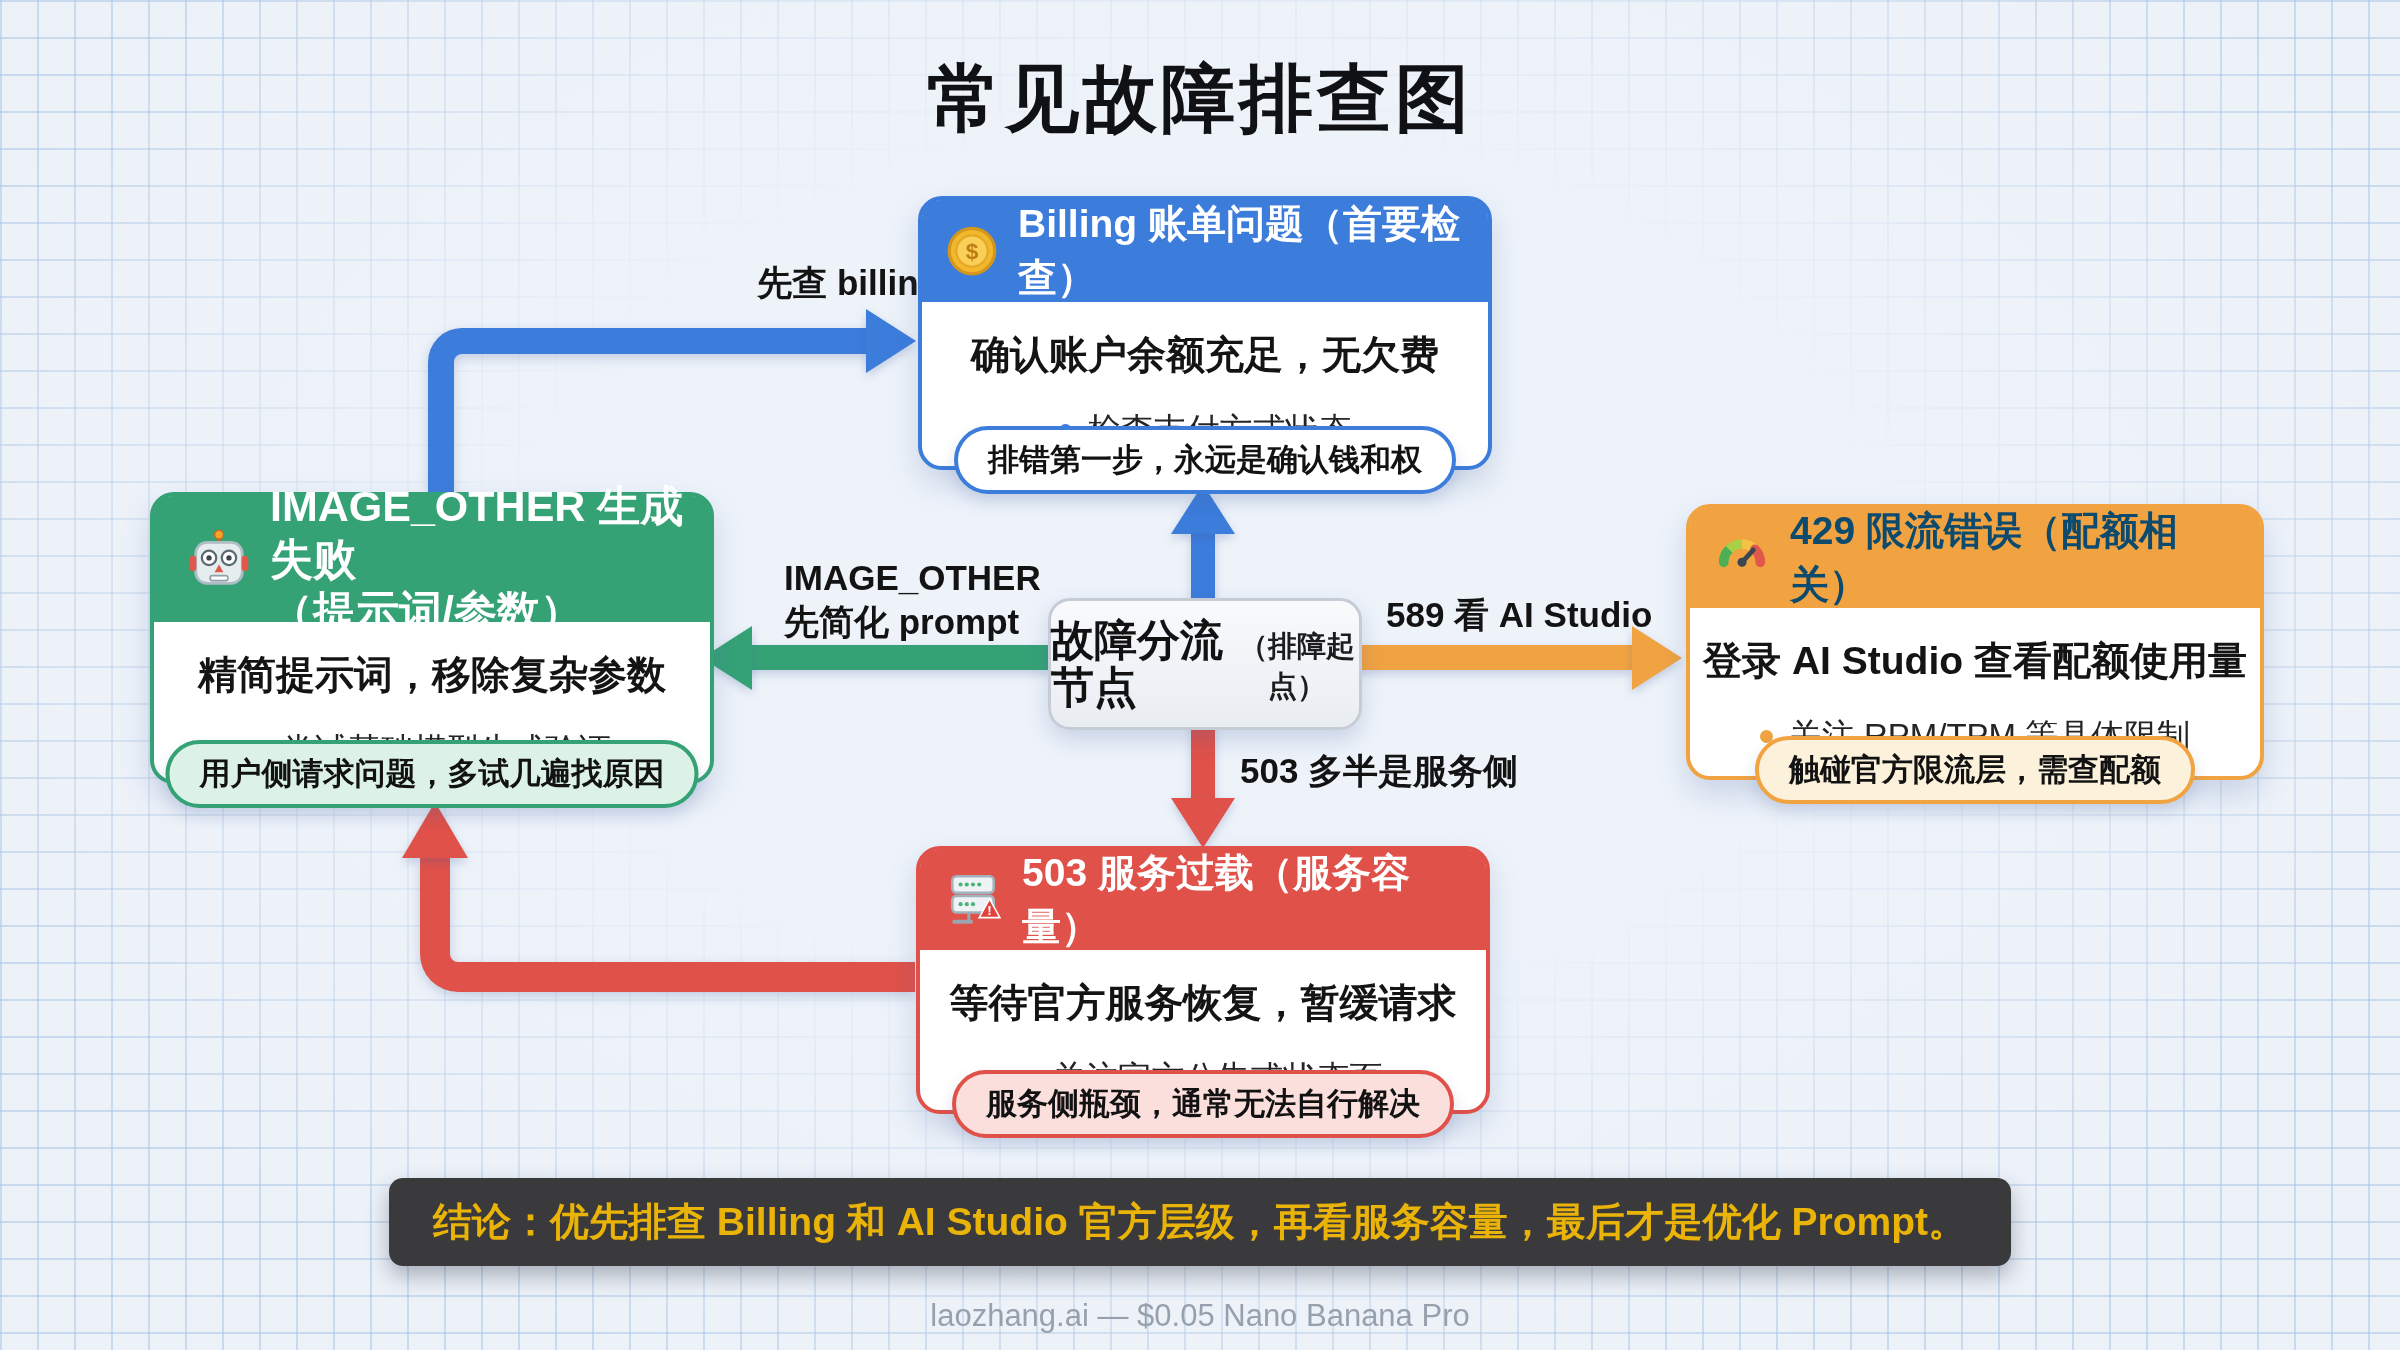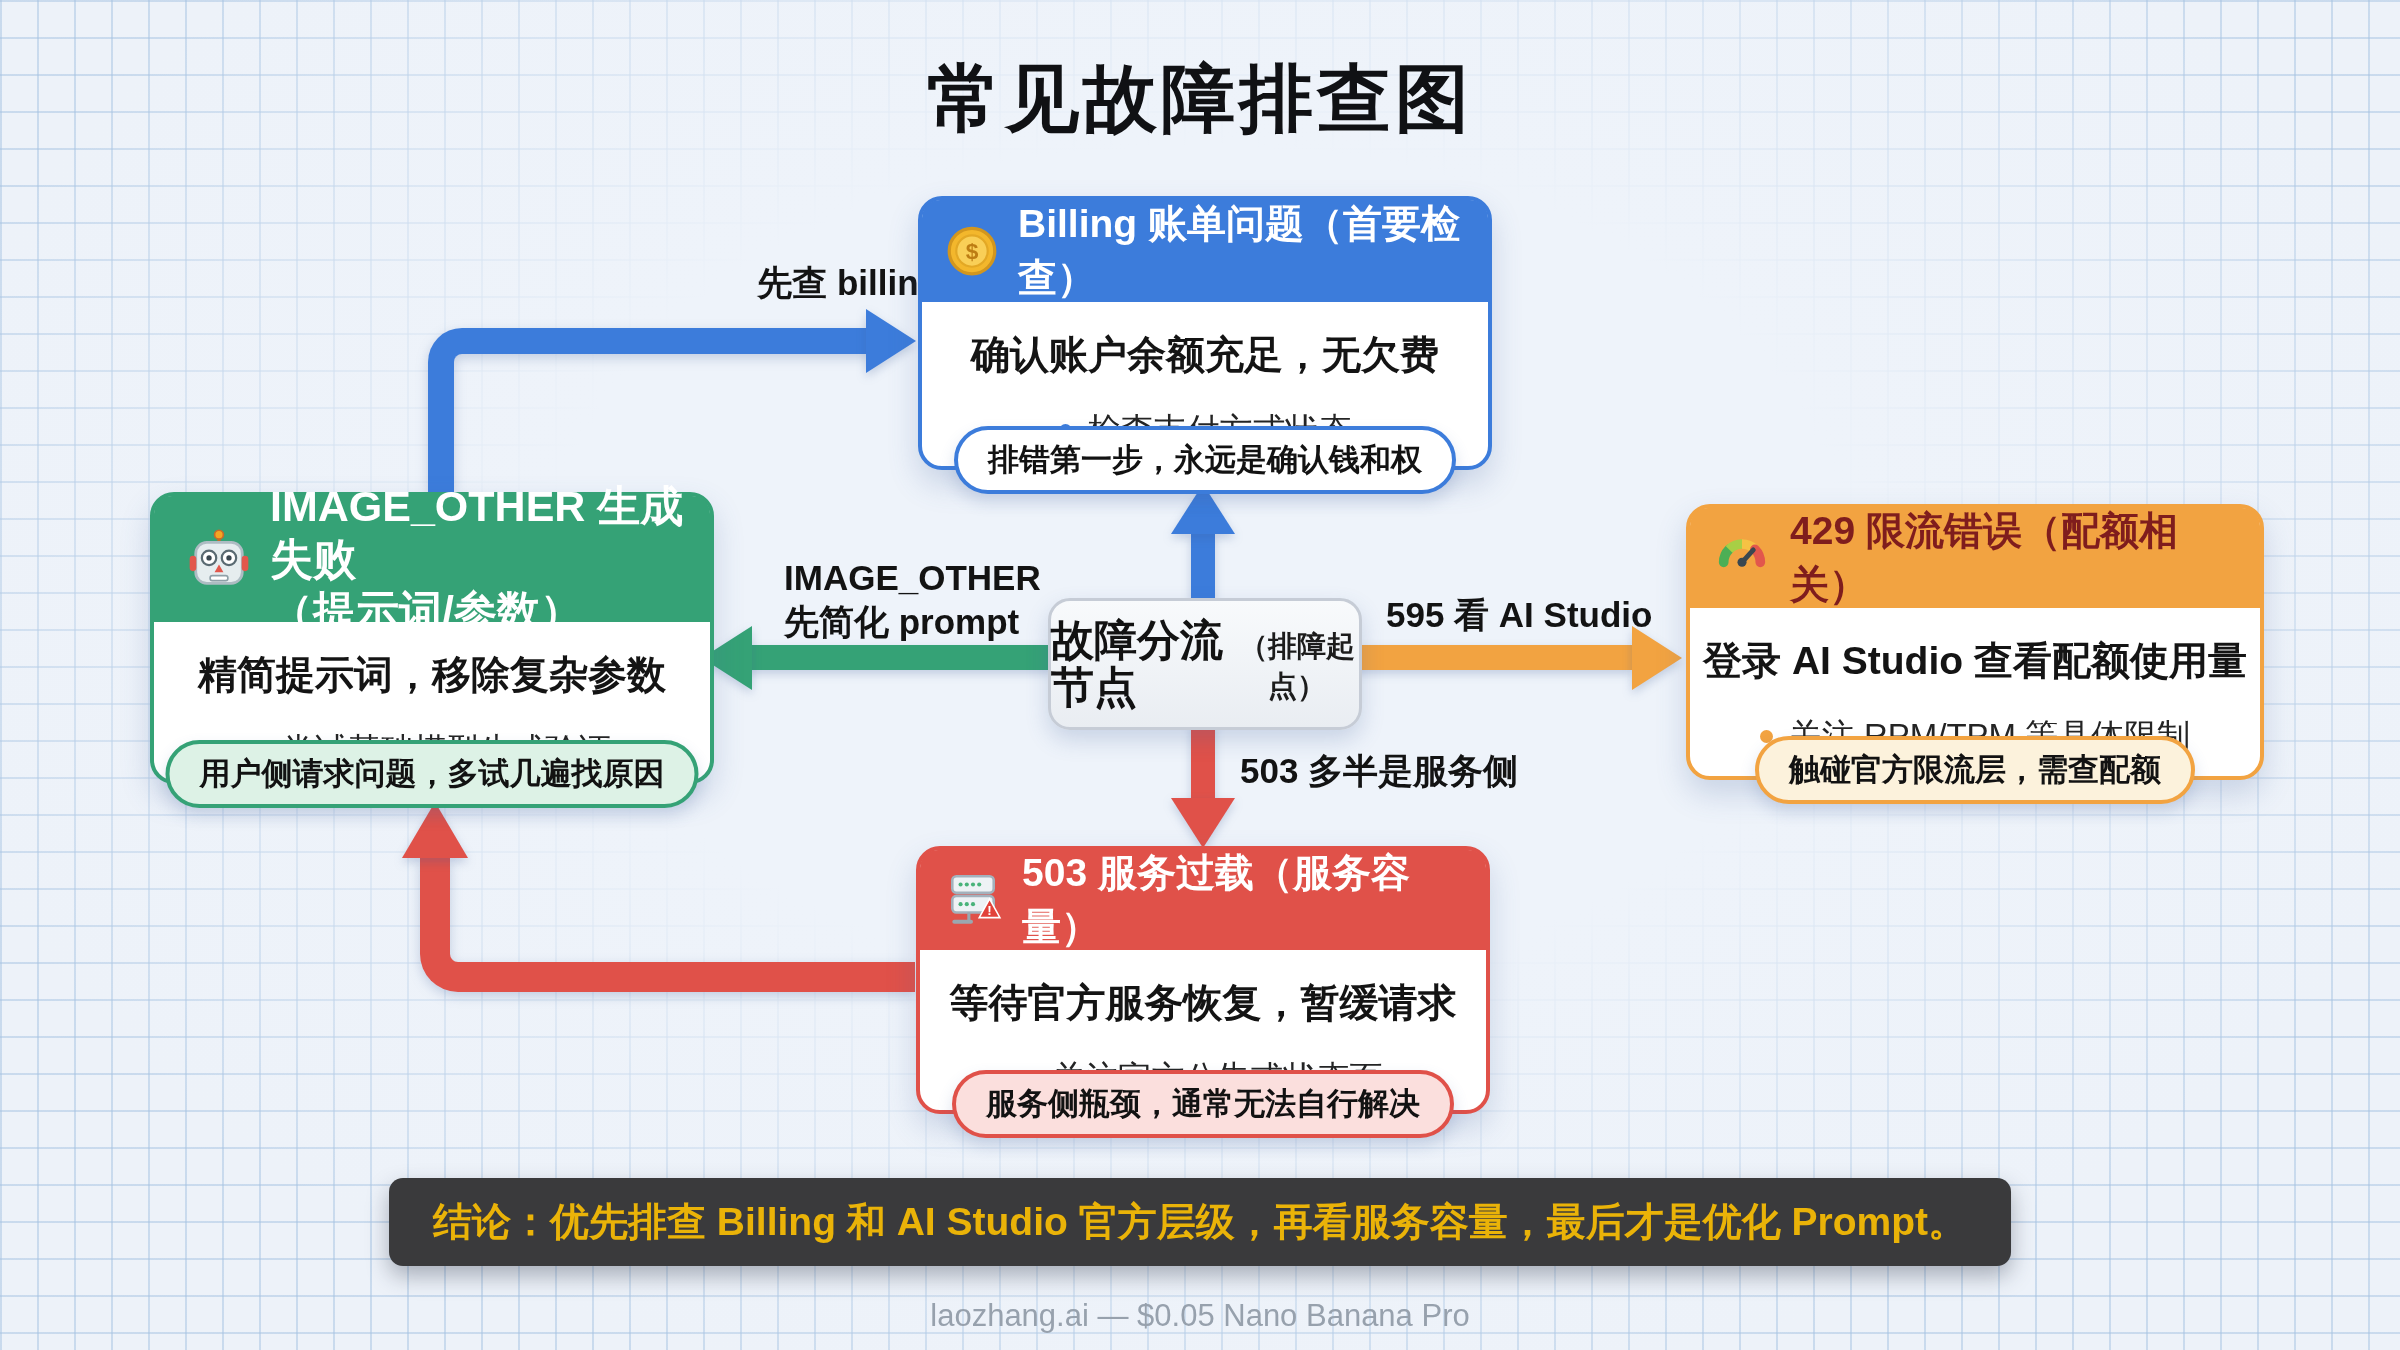--- a/index.html
+++ b/index.html
@@ -35,21 +35,21 @@
   .box-billing{left:918px;top:196px;width:566px;height:266px;border-color:#3c7cdb;}
   .box-billing .node-header{background:#3c7cdb;height:102px;font-size:39px;}
   .box-billing .badge{background:#ffffff;border-color:#3c7cdb;}
   
   .box-image{left:150px;top:492px;width:556px;height:284px;border-color:#35a276;}
   .box-image .node-header{background:#35a276;height:126px;font-size:43px;justify-content:flex-start;padding-left:34px;}
   .box-image .node-header .hdr-lines{line-height:1.22;text-align:left;}
   .box-image .badge{background:#ddf2e6;border-color:#35a276;}
   
   .box-quota{left:1686px;top:504px;width:570px;height:268px;border-color:#f2a341;}
-  .box-quota .node-header{background:#f2a341;height:100px;font-size:39px;color:#7f1d1d;}
+  .box-quota .node-header{background:#f2a341;height:100px;font-size:39px;color:#0c4a6e;}
   .box-quota .badge{background:#fcf2dc;border-color:#f2a341;}
   
   .box-service{left:916px;top:846px;width:566px;height:260px;border-color:#e05149;}
   .box-service .node-header{background:#e05149;height:100px;font-size:39px;}
   .box-service .badge{background:#fbdfdd;border-color:#e05149;}
   
   .center-node{position:absolute;left:1048px;top:598px;width:308px;height:126px;
         background:linear-gradient(#f8fafc,#e9edf2);border:3px solid #c6ccd6;border-radius:22px;
         display:flex;flex-direction:row;align-items:center;justify-content:center;
         box-shadow:0 10px 22px rgba(70,100,160,0.22);}
@@ -114,21 +114,21 @@
   <div class="tri head-down-red"></div>
 
   <div class="elbow elbow-red"></div>
   <div class="tri head-up-red"></div>
 
   <div class="edge-label lbl-billing">先查 billing</div>
   <div class="edge-label lbl-image">
     <div>IMAGE_OTHER</div>
     <div>先简化 prompt</div>
   </div>
-  <div class="edge-label lbl-quota">595 看 AI Studio</div>
+  <div class="edge-label lbl-quota">589 看 AI Studio</div>
   <div class="edge-label lbl-service">503 多半是服务侧</div>
 
   <div class="node box-billing">
     <div class="node-header">
       <svg class="icon" width="52" height="52" viewBox="0 0 48 48">
         <circle cx="24" cy="24" r="21" fill="#f3b72c" stroke="#d2961e" stroke-width="3"></circle>
         <circle cx="24" cy="24" r="14.5" fill="#f9cf57" stroke="#e3a825" stroke-width="2"></circle>
         <text x="24" y="31.5" font-size="21" font-weight="bold" fill="#bd7d13" text-anchor="middle">$</text>
       </svg>
       <span>Billing 账单问题（首要检查）</span>

